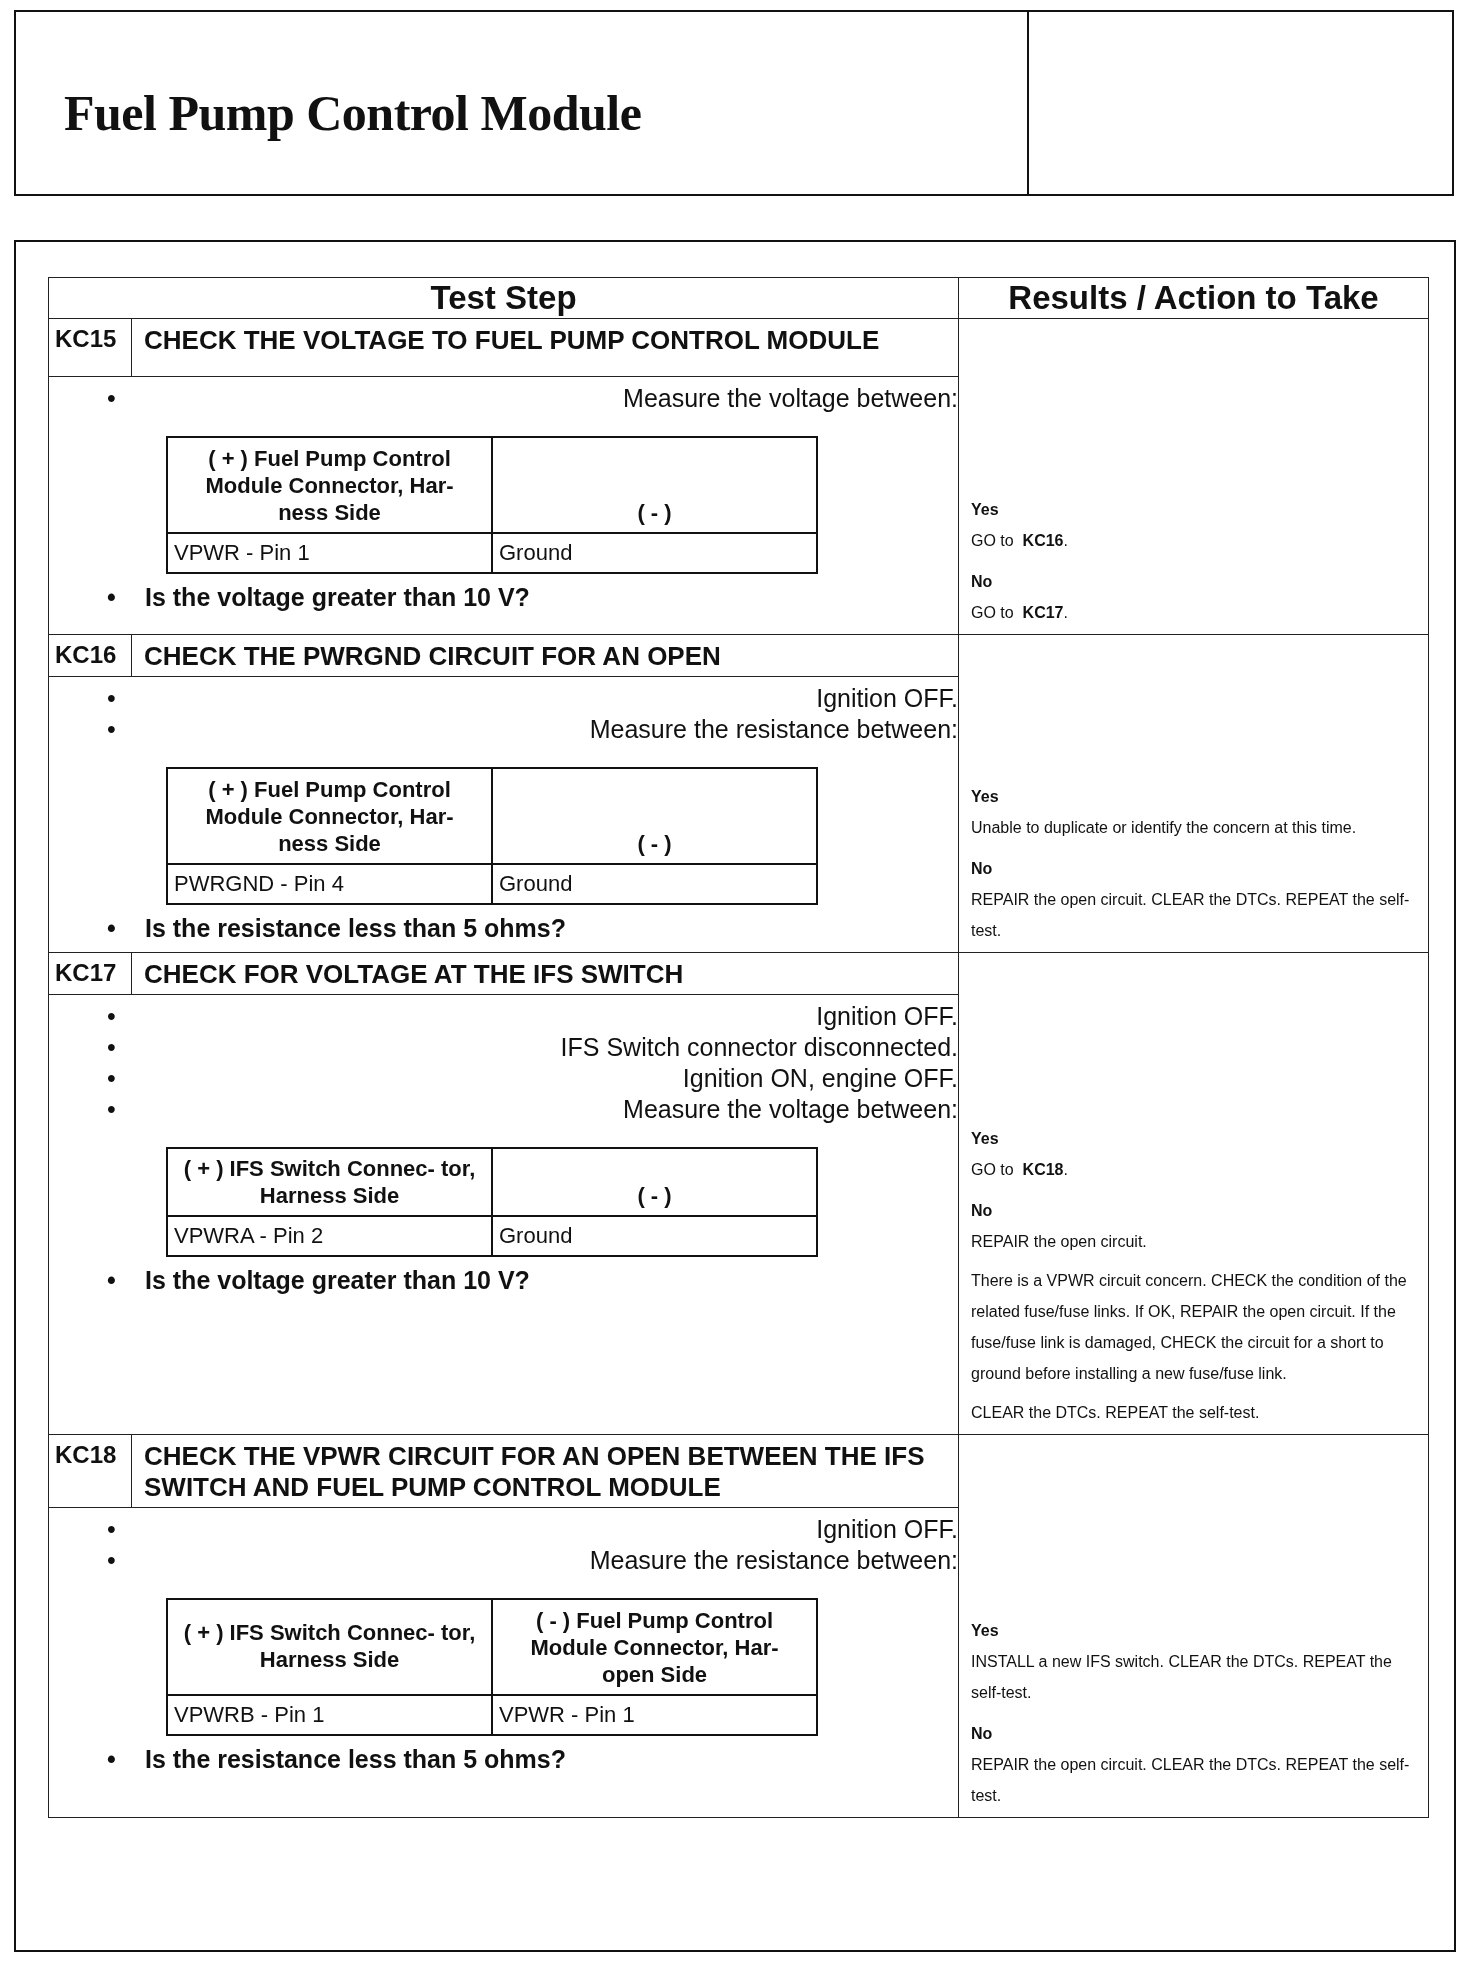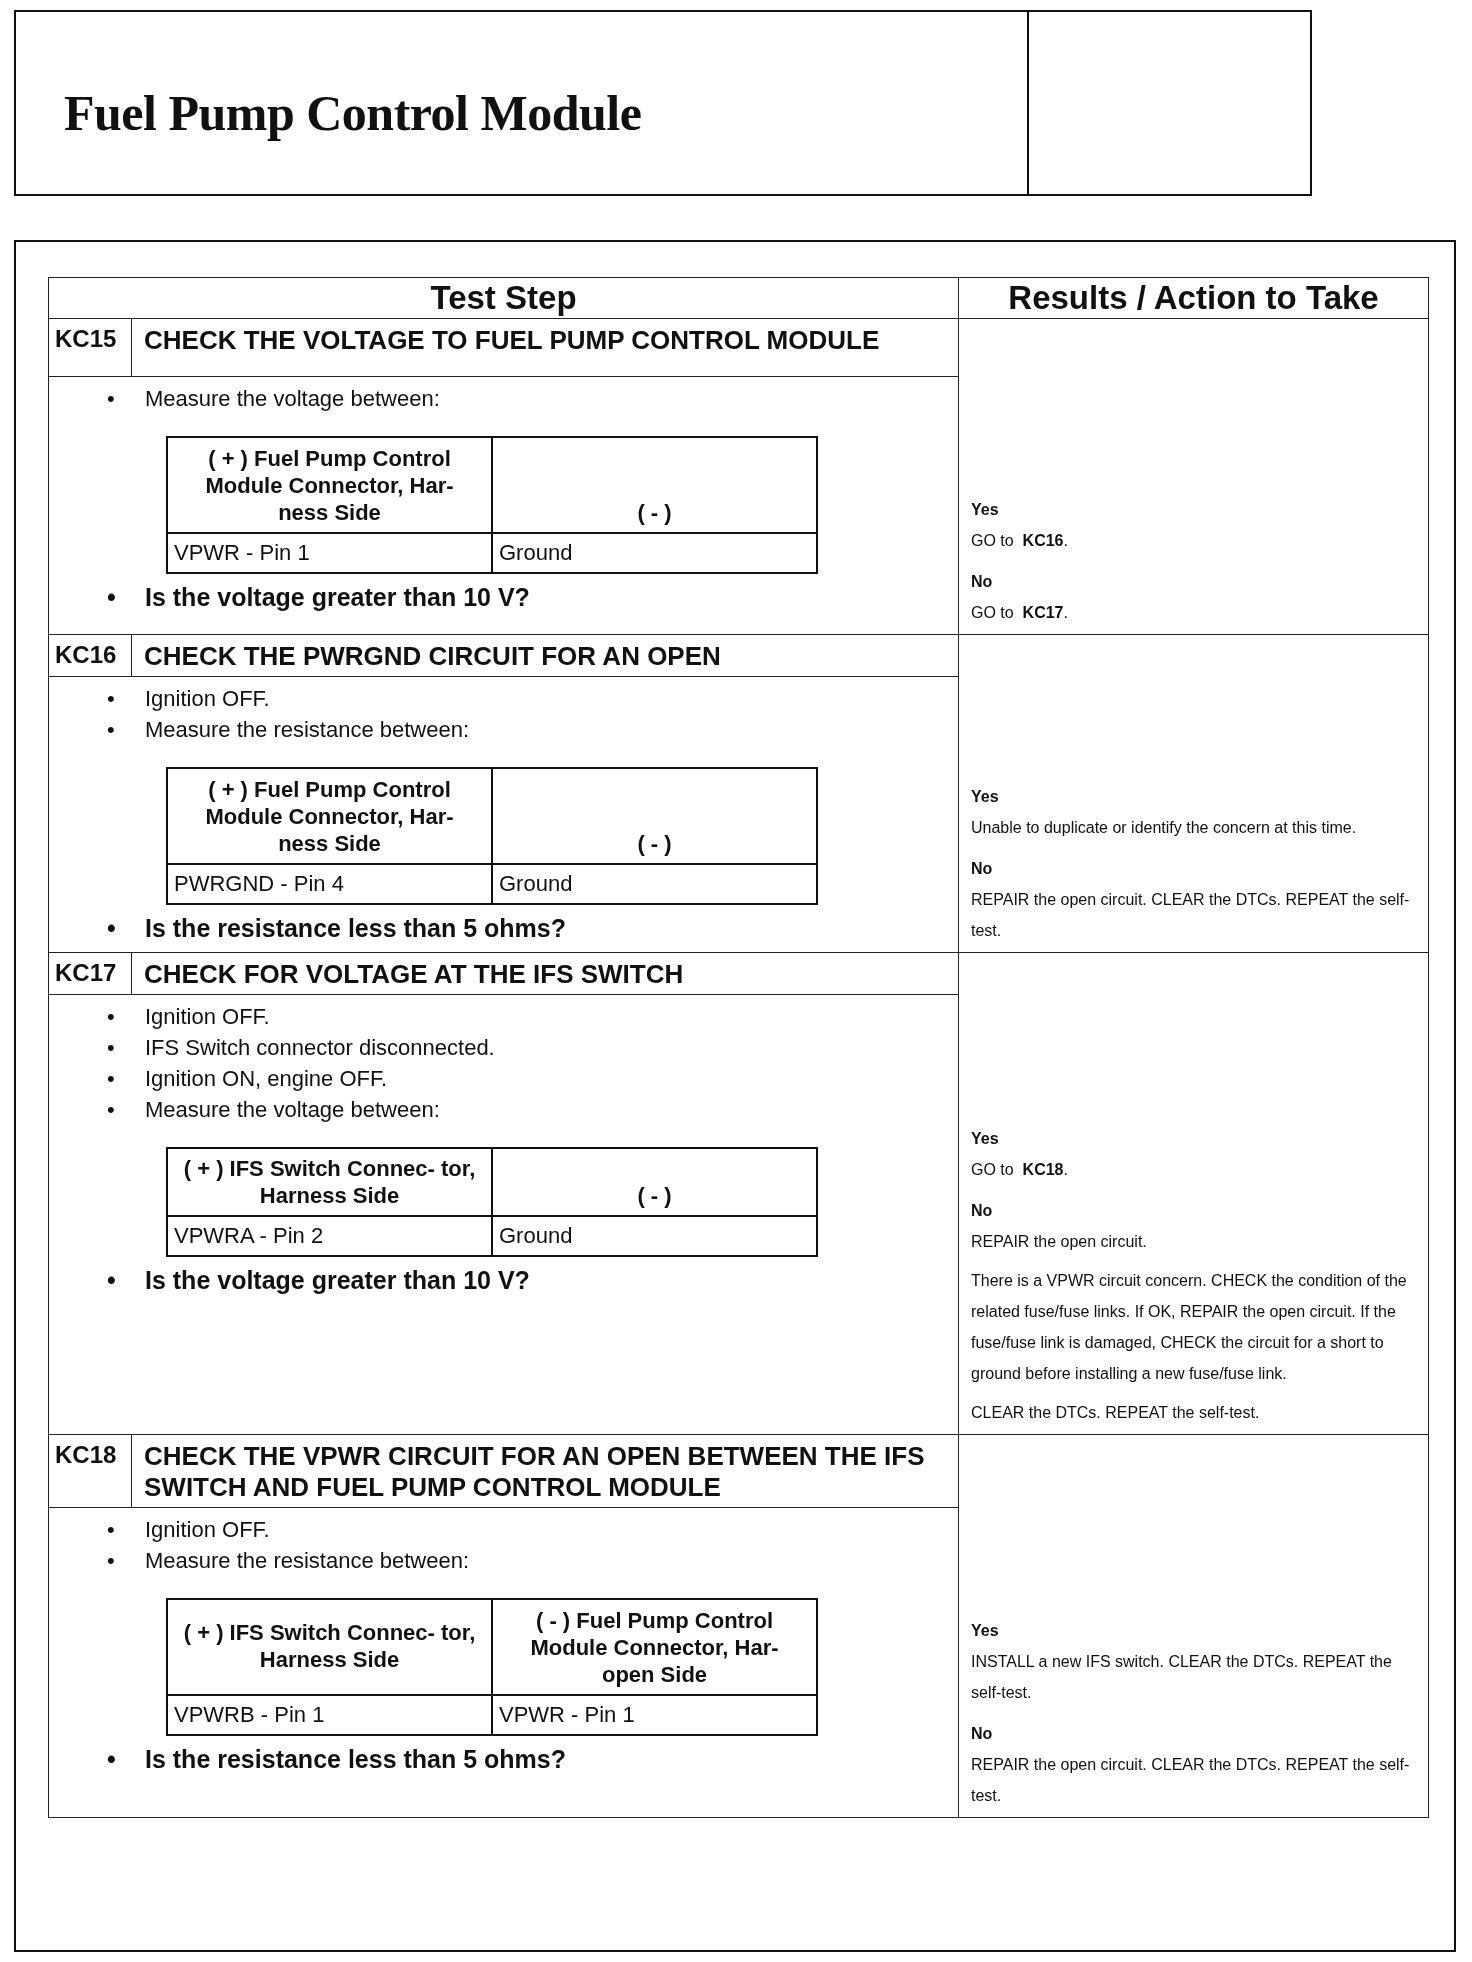--- a/index.html
+++ b/index.html
@@ -1,35 +1,35 @@
 <!DOCTYPE html>
 <html><head>
 <meta charset="utf-8">
 <style>
   html, body { margin:0; padding:0; background:#ffffff; }
   body { width:1472px; height:1962px; position:relative; overflow:hidden;
          font-family:"Liberation Sans", sans-serif; color:#111; }
-  .hdr { position:absolute; left:14px; top:10px; width:1298px; height:186px;
+  .hdr { position:absolute; left:14px; top:10px; width:1440px; height:186px;
          border:2px solid #111; box-sizing:border-box; }
   .hdr-title { position:absolute; left:48px; top:72px; font-family:"Liberation Serif", serif;
                font-weight:bold; font-size:50px; letter-spacing:-0.5px; }
   .hdr-div { position:absolute; left:1011px; top:0; width:2px; height:100%; background:#111; }
   .hdr-code { position:absolute; left:1013px; right:0; top:72px; text-align:center;
               font-family:"Liberation Serif", serif; font-weight:bold; font-size:50px; }
   .main { position:absolute; left:14px; top:240px; width:1442px; height:1712px;
           border:2px solid #111; box-sizing:border-box; }
   table.steps { position:absolute; left:48px; top:277px; width:1380px; border-collapse:collapse;
                 table-layout:fixed; }
   table.steps td, table.steps th { border:1.5px solid #222; vertical-align:top; padding:0; }
   .col-head { font-weight:bold; font-size:33px; text-align:center; height:40px; line-height:40px; }
   .stepid { font-weight:bold; font-size:24px; padding:6px 4px 0 6px !important; }
   .steptitle { font-weight:bold; font-size:26px; line-height:31px; padding:6px 8px 4px 12px !important; }
   .stepbody { padding:6px 0 6px 0 !important; }
   .bullets { list-style:none; margin:0; padding:0 0 0 96px; }
-  .bullets li { position:relative; font-size:22px; line-height:31px; }
+  .bullets li { position:relative; font-size:25px; line-height:31px;text-align:right; }
   .bullets li::before { content:"\2022"; position:absolute; left:-38px; }
   .q { font-weight:bold; font-size:25px; line-height:31px; position:relative; padding-left:96px; margin-top:8px; }
   .q::before { content:"\2022"; position:absolute; left:58px; }
   table.pins { margin:22px 0 0 117px; width:652px; border-collapse:collapse; table-layout:fixed; }
   table.pins td { border:2.5px solid #111 !important; font-size:22px; }
   table.pins td.ph { font-weight:bold; text-align:center; vertical-align:bottom; line-height:27px;
                      padding:4px 10px 6px 10px !important; }
   table.pins td.pv { padding:4px 4px 4px 6px !important; line-height:30px; }
   .res { padding:0 8px 6px 12px !important; vertical-align:bottom !important; font-size:16px; line-height:31px; }
   .res .lbl { font-weight:bold; margin-top:10px; }

